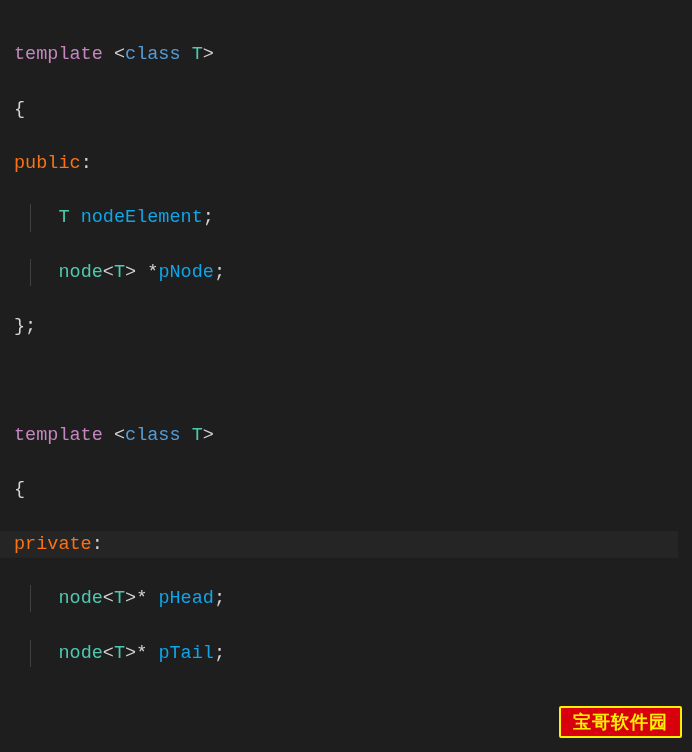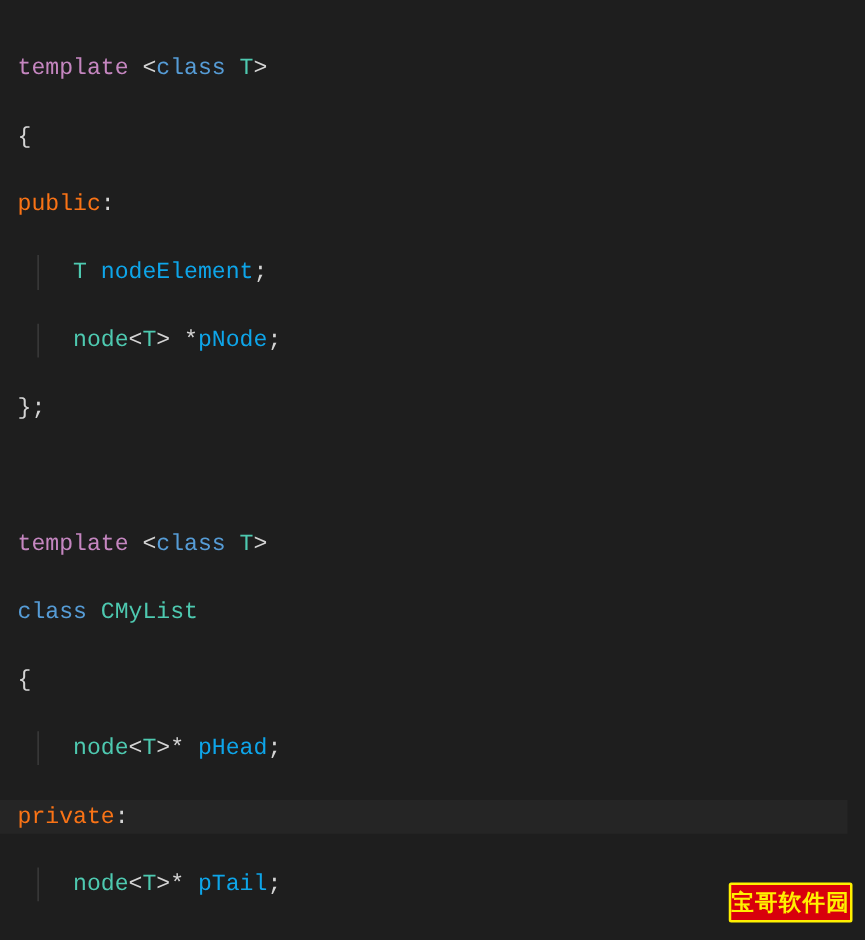--- a/index.html
+++ b/index.html
@@ -37,42 +37,41 @@
   .operator    { color: #d4d4d4; }
   .access      { color: #f97316; }
   .badge {
     position: absolute;
     right: 10px; bottom: 14px;
     background: #d8000c;
     color: #fff000;
     font-family: sans-serif;
     font-weight: bold;
     font-size: 18px;
-    padding: 2px 0;
+    padding: 2px 12px;
     border: 2px solid #fff000;
     border-radius: 2px;
     letter-spacing: 1px;
   }
 </style>
 </head>
 <body>
 
 <div class="editor">
 <span class="line"><span class="kw-template">template</span><span class="punct"> &lt;</span><span class="kw-class">class</span><span class="type-name"> T</span><span class="punct">&gt;</span></span>
 <span class="line"><span class="punct">{</span></span>
 <span class="line"><span class="access">public</span><span class="punct">:</span></span>
 <span class="line"><span class="guide"></span><span>    </span><span class="type-name">T</span><span class="var-name"> nodeElement</span><span class="punct">;</span></span>
 <span class="line"><span class="guide"></span><span>    </span><span class="type-name">node</span><span class="punct">&lt;</span><span class="type-name">T</span><span class="punct">&gt;</span><span class="operator"> *</span><span class="var-name">pNode</span><span class="punct">;</span></span>
 <span class="line"><span class="punct">};</span></span>
 <span class="line"></span>
 <span class="line"><span class="kw-template">template</span><span class="punct"> &lt;</span><span class="kw-class">class</span><span class="type-name"> T</span><span class="punct">&gt;</span></span>
-<span class="line"><span class="kw-class">class</span><span class="type-name"> CMyList</span></span>
 <span class="line"><span class="punct">{</span></span>
+<span class="line highlight"><span class="access">private</span><span class="punct">:</span></span>
 <span class="line"><span class="guide"></span><span>    </span><span class="type-name">node</span><span class="punct">&lt;</span><span class="type-name">T</span><span class="punct">&gt;</span><span class="operator">* </span><span class="var-name">pHead</span><span class="punct">;</span></span>
-<span class="line highlight"><span class="access">private</span><span class="punct">:</span></span>
 <span class="line"><span class="guide"></span><span>    </span><span class="type-name">node</span><span class="punct">&lt;</span><span class="type-name">T</span><span class="punct">&gt;</span><span class="operator">* </span><span class="var-name">pTail</span><span class="punct">;</span></span>
 
 
 
 
 
 
 
 
 

